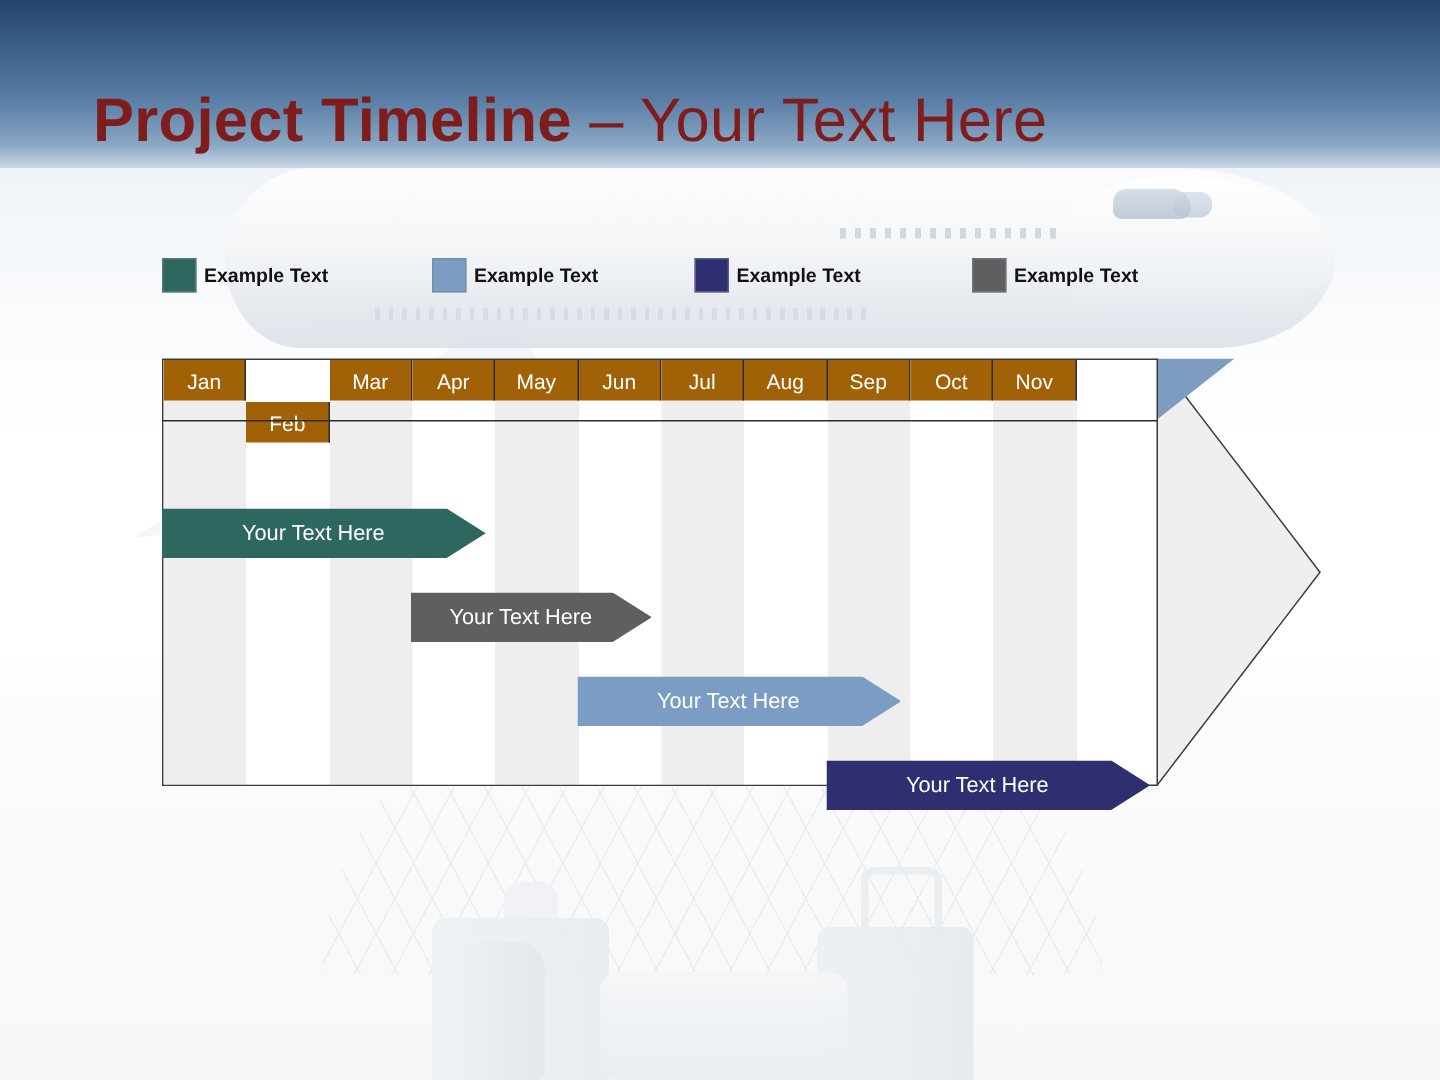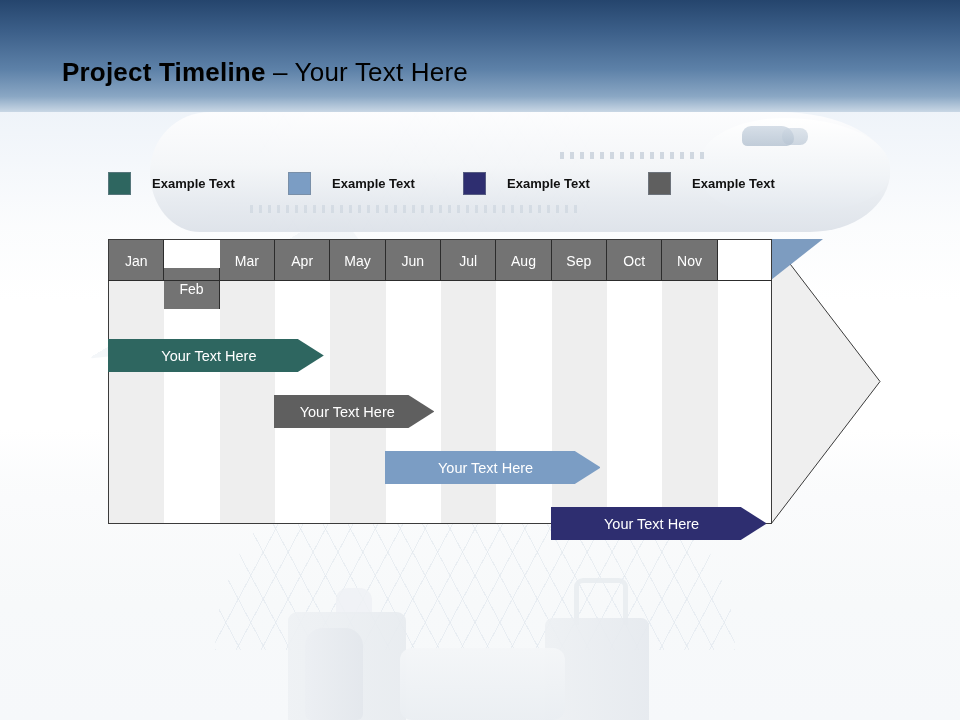--- a/index.html
+++ b/index.html
@@ -193,22 +193,22 @@
       #25456d 0%,
       #3c5f89 28%,
       #5d81a8 62%,
       #8aa7c4 86%,
       #c9d7e5 100%);
   }
   .title-text {
     position: absolute;
     left: 62px;
     top: 57px;
-    font-size: 26px;
-    color: #000000;
+    font-size: 41px;
+    color: #7f1d1d;
     white-space: nowrap;
     letter-spacing: 0.2px;
   }
   .title-strong { font-weight: bold; }
   .title-rest { font-weight: normal; }
 
   
   .legend {
     position: absolute;
     left: 108px;
@@ -223,21 +223,21 @@
     align-items: center;
     height: 26px;
   }
   .legend-swatch {
     width: 21px;
     height: 21px;
     border: 1px solid rgba(120,132,146,0.55);
     flex: 0 0 auto;
   }
   .legend-label {
-    margin-left: 21px;
+    margin-left: 5px;
     font-size: 13px;
     font-weight: bold;
     color: #111111;
     white-space: nowrap;
   }
 
   
   .chart {
     position: absolute;
     left: 108px;
@@ -259,23 +259,23 @@
     position: absolute;
     top: 0;
     height: 285px;
     box-sizing: border-box;
   }
   .col.shaded { background: #eeeeee; }
   .col.plain  { background: #ffffff; }
   .col-head {
     position: absolute;
     left: 0; top: 0;
-    height: 41px;
+    height: 27px;
     width: 100%;
-    background: #737373;
+    background: #a16207;
     border-right: 1px solid #2c2c2c;
     box-sizing: border-box;
     color: #ffffff;
     font-size: 14px;
     display: flex;
     align-items: center;
     justify-content: center;
   }
   .col:first-child .col-head { border-left: none; }
   .head-underline {

